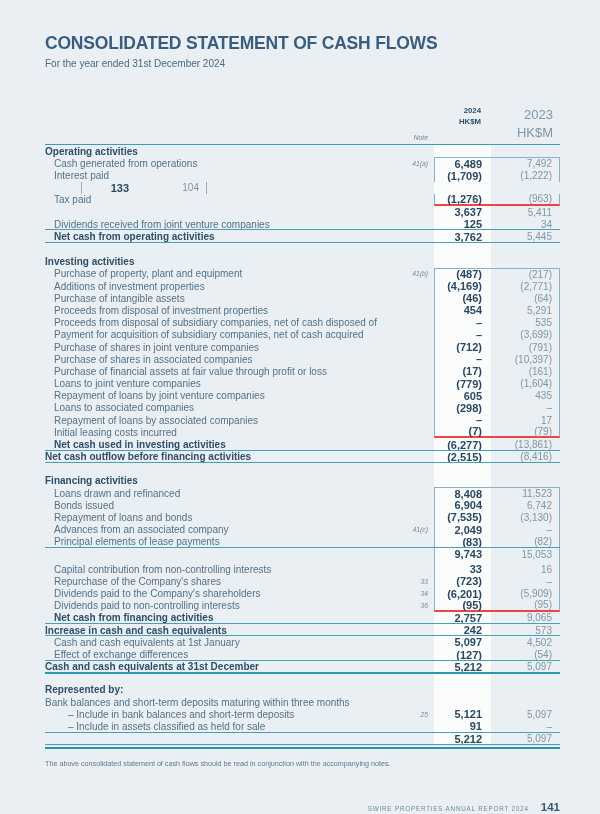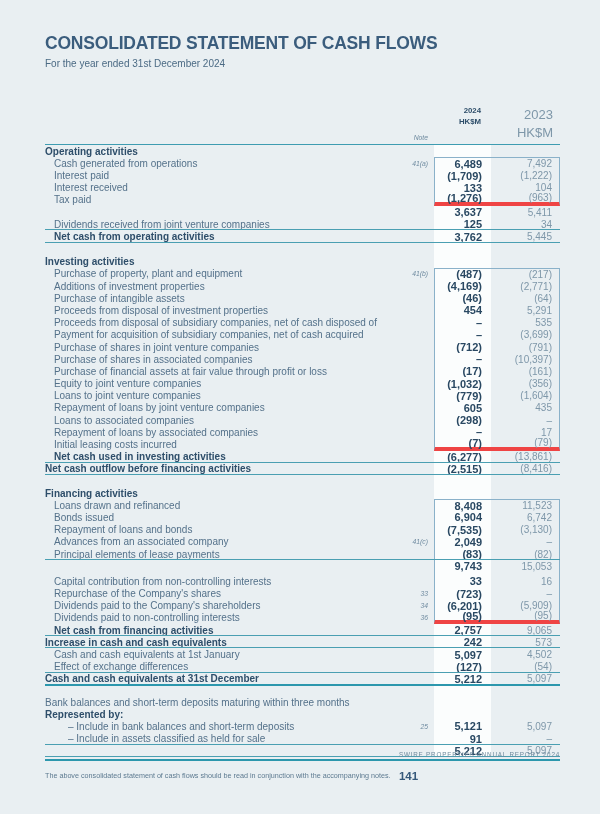--- a/index.html
+++ b/index.html
@@ -26,32 +26,32 @@
   .row.spacer { height:auto; }
   .lbl { flex:1; padding-left:9px; font-size:10px; color:#54718a; white-space:nowrap; overflow:hidden; }
   .lbl.ind0 { padding-left:0; }
   .lbl.ind2 { padding-left:23px; }
   .row.section .lbl, .row.bold .lbl { font-weight:700; color:#2e4e6a; }
   .note { width:36px; padding-right:6px; text-align:right; font-size:6.8px; font-style:italic; color:#6f8ba0; }
   .vals { width:126px; display:flex; align-items:center; align-self:stretch;
           border:1px solid transparent; border-top:none; border-bottom:none; }
   .vals.box-start { border-top:1px solid #8ab1c9; border-left-color:#8ab1c9; border-right-color:#8ab1c9; }
   .vals.box-mid   { border-left-color:#8ab1c9; border-right-color:#8ab1c9; }
-  .vals.box-end   { border-bottom:4px solid #ef4444; border-left-color:#8ab1c9; border-right-color:#8ab1c9; }
+  .vals.box-end   { border-bottom:2px solid #ef4444; border-left-color:#8ab1c9; border-right-color:#8ab1c9; }
   .v24 { width:57px; padding-right:10px; text-align:right; font-size:11px; font-weight:700; color:#294862; }
   .v23 { flex:1; padding-right:7px; text-align:right; font-size:10px; color:#7e97a9; }
 
   .rule-thin  { position:absolute; left:0; right:0; bottom:0; height:1px; background:#4a9fb2; }
   .rule-heavy { position:absolute; left:0; right:0; bottom:-1px; height:1.8px; background:#2c97ad; }
   .rule-d1 { position:absolute; left:0; right:0; bottom:0; height:1px; background:#4a9fb2; }
   .rule-d2 { position:absolute; left:0; right:0; bottom:-4px; height:1.8px; background:#2c97ad; }
 
   .footnote { font-size:7.2px; color:#5d7a90; margin-top:14px; }
 
-  .footer { position:absolute; right:40px; bottom:32px; display:flex; align-items:baseline; gap:12px;flex-direction:column; }
+  .footer { position:absolute; right:40px; bottom:1px; display:flex; align-items:baseline; gap:12px; }
   .footer-text { font-size:6.3px; letter-spacing:0.8px; color:#6e8a9d; }
   .page-num { font-size:11.5px; font-weight:700; color:#35587a; }
 </style>
 </head>
 <body>
 
 <div class="page">
   <div class="content">
 
     <div class="title">CONSOLIDATED STATEMENT OF CASH FLOWS</div>
@@ -93,21 +93,20 @@
         </div>
         <div class="row">
           <div class="lbl">Interest paid</div>
           <div class="note"></div>
           <div class="vals box-mid">
             <div class="v24">(1,709)</div>
             <div class="v23">(1,222)</div>
           </div>
         </div>
         <div class="row">
-          <div class="lbl">Interest received</div>
           <div class="note"></div>
           <div class="vals box-mid">
             <div class="v24">133</div>
             <div class="v23">104</div>
           </div>
         </div>
         <div class="row">
           <div class="lbl">Tax paid</div>
           <div class="note"></div>
           <div class="vals box-end">
@@ -223,28 +222,20 @@
         </div>
         <div class="row">
           <div class="lbl">Purchase of financial assets at fair value through profit or loss</div>
           <div class="note"></div>
           <div class="vals box-mid">
             <div class="v24">(17)</div>
             <div class="v23">(161)</div>
           </div>
         </div>
         <div class="row">
-          <div class="lbl">Equity to joint venture companies</div>
-          <div class="note"></div>
-          <div class="vals box-mid">
-            <div class="v24">(1,032)</div>
-            <div class="v23">(356)</div>
-          </div>
-        </div>
-        <div class="row">
           <div class="lbl">Loans to joint venture companies</div>
           <div class="note"></div>
           <div class="vals box-mid">
             <div class="v24">(779)</div>
             <div class="v23">(1,604)</div>
           </div>
         </div>
         <div class="row">
           <div class="lbl">Repayment of loans by joint venture companies</div>
           <div class="note"></div>
@@ -445,30 +436,30 @@
           <div class="rule-heavy"></div>
         </div>
         <div class="row spacer" style="height: 11px;">
           <div class="lbl"></div>
           <div class="note"></div>
           <div class="vals">
             <div class="v24"></div>
             <div class="v23"></div>
           </div>
         </div>
-        <div class="row">
-          <div class="lbl ind0">Bank balances and short-term deposits maturing within three months</div>
-          <div class="note"></div>
-          <div class="vals">
-            <div class="v24"></div>
-            <div class="v23"></div>
-          </div>
-        </div>
         <div class="row section">
           <div class="lbl ind0">Represented by:</div>
+          <div class="note"></div>
+          <div class="vals">
+            <div class="v24"></div>
+            <div class="v23"></div>
+          </div>
+        </div>
+        <div class="row">
+          <div class="lbl ind0">Bank balances and short-term deposits maturing within three months</div>
           <div class="note"></div>
           <div class="vals">
             <div class="v24"></div>
             <div class="v23"></div>
           </div>
         </div>
         <div class="row">
           <div class="lbl ind2">– Include in bank balances and short-term deposits</div>
           <div class="note">25</div>
           <div class="vals">

